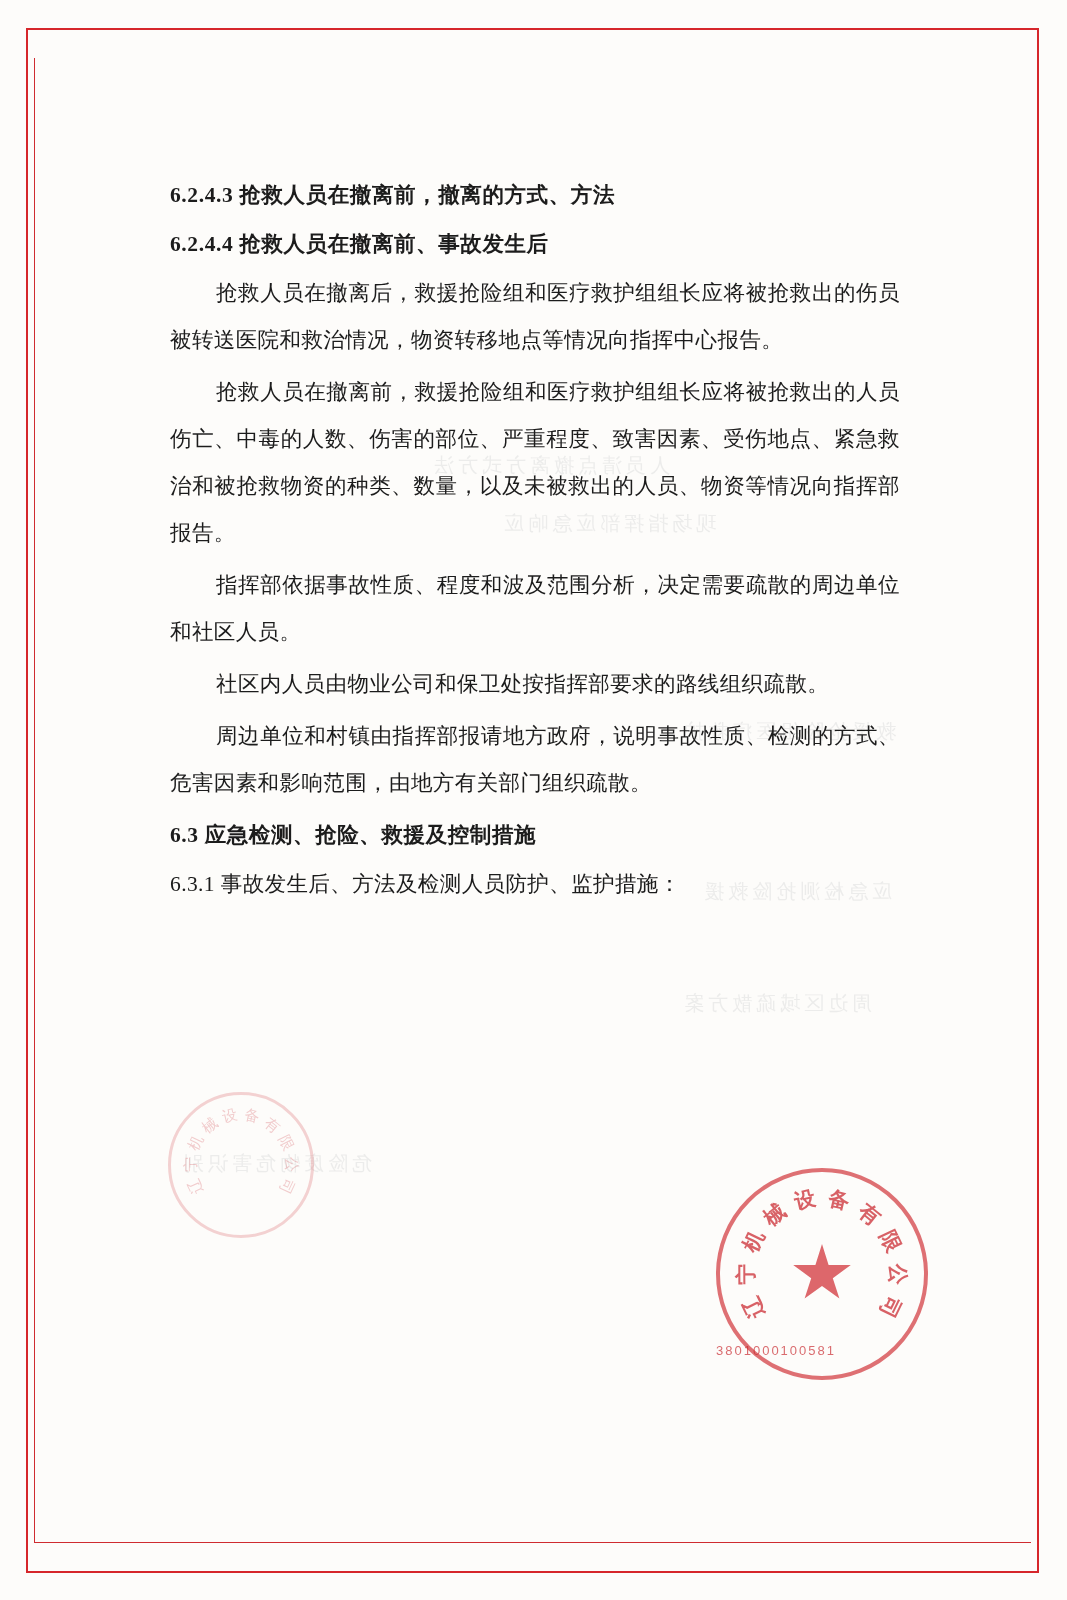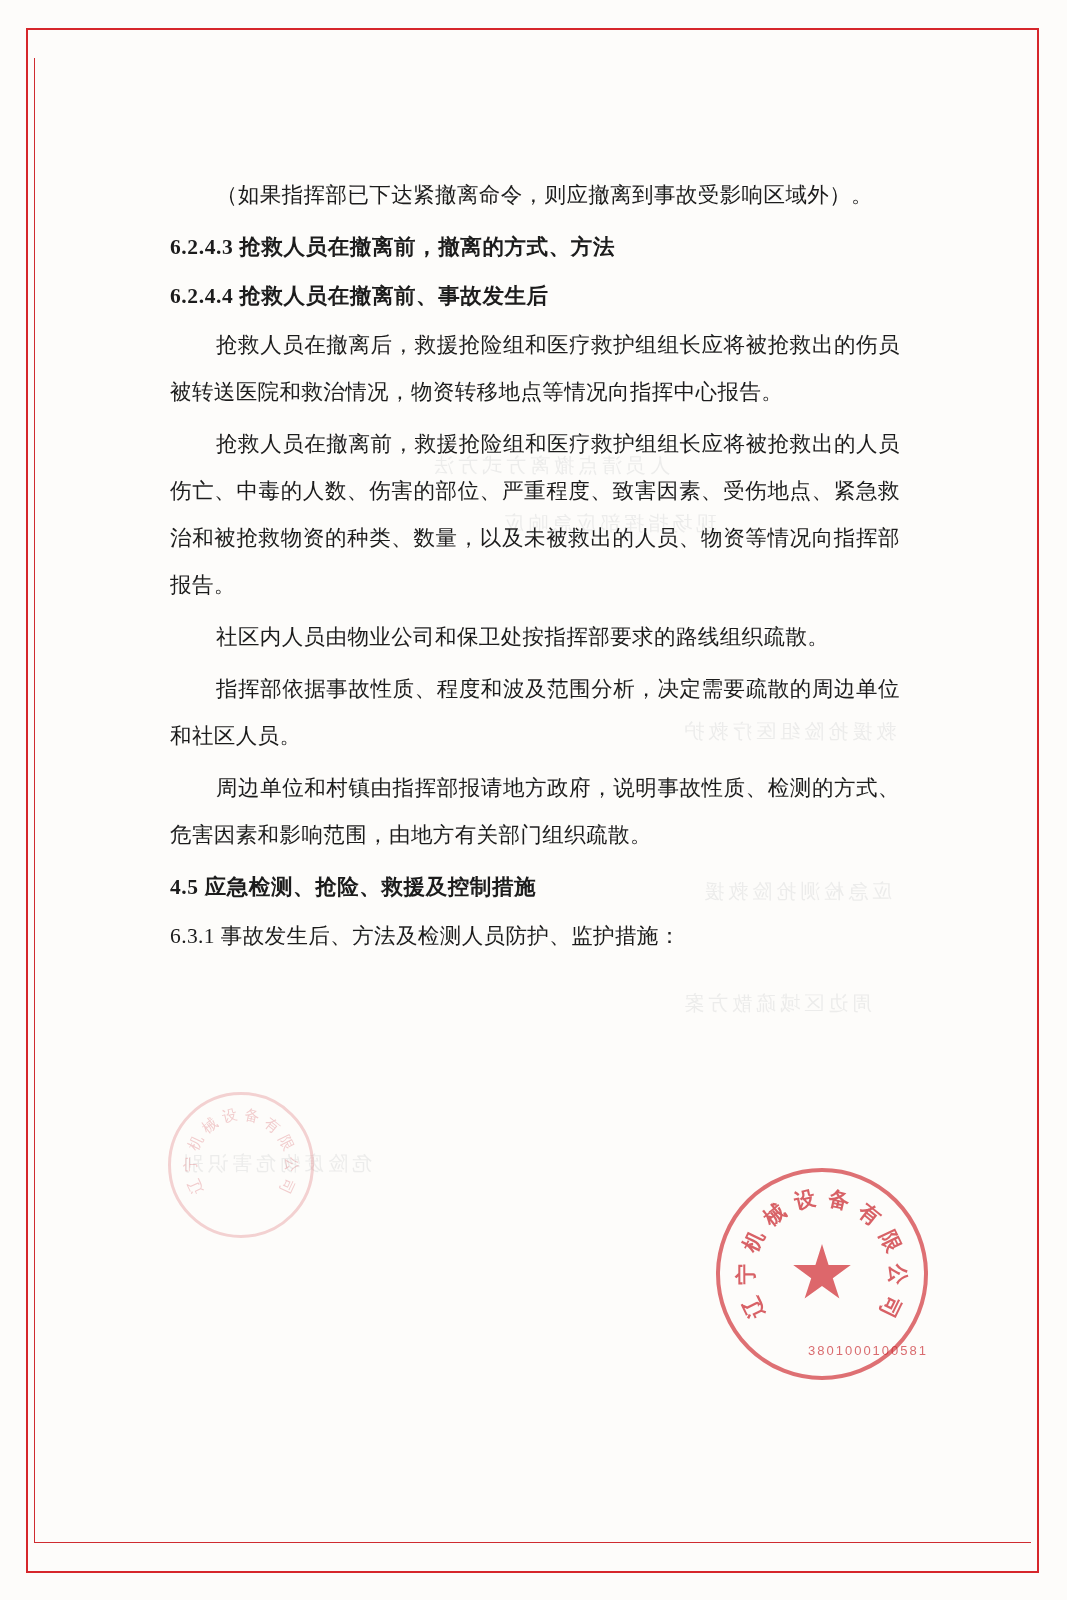--- a/index.html
+++ b/index.html
@@ -130,21 +130,21 @@
     font-weight: bold;
     color: rgba(201, 38, 44, 0.72);
     transform-origin: 0 0;
     white-space: nowrap;
     font-family: "Liberation Serif", serif;
   }
   .seal .seal-code {
     position: absolute;
     width: 100%;
     bottom: 22px;
-    text-align: right;
+    text-align: left;
     font-size: 13px;
     letter-spacing: 2px;
     color: rgba(201, 38, 44, 0.68);
     font-family: "Liberation Sans", sans-serif;
   }
 
   
   .seal-faint {
     position: absolute;
     left: 168px;
@@ -180,29 +180,28 @@
   <div class="ghost" style="left:430px; top:452px;">人员清点撤离方式方法</div>
   <div class="ghost" style="left:500px; top:510px;">现场指挥部应急响应</div>
   <div class="ghost" style="left:680px; top:718px;">救援抢险组医疗救护</div>
   <div class="ghost" style="left:680px; top:990px;">周边区域疏散方案</div>
   <div class="ghost" style="left:700px; top:878px;">应急检测抢险救援</div>
   <div class="ghost" style="left:180px; top:1150px;">危险废物危害识别</div>
 
   <div class="doc-body">
     <div class="content">
 
-      <p class="indent">（如果指挥部已下达紧撤离命令，则应撤离到事故受影响区域外）。</p>
       <p class="heading">6.2.4.3 抢救人员在撤离前，撤离的方式、方法</p>
       <p class="heading">6.2.4.4 抢救人员在撤离前、事故发生后</p>
       <p class="indent">抢救人员在撤离后，救援抢险组和医疗救护组组长应将被抢救出的伤员被转送医院和救治情况，物资转移地点等情况向指挥中心报告。</p>
       <p class="indent">抢救人员在撤离前，救援抢险组和医疗救护组组长应将被抢救出的人员伤亡、中毒的人数、伤害的部位、严重程度、致害因素、受伤地点、紧急救治和被抢救物资的种类、数量，以及未被救出的人员、物资等情况向指挥部报告。</p>
+      <p class="indent">指挥部依据事故性质、程度和波及范围分析，决定需要疏散的周边单位和社区人员。</p>
       <p class="indent">社区内人员由物业公司和保卫处按指挥部要求的路线组织疏散。</p>
-      <p class="indent">指挥部依据事故性质、程度和波及范围分析，决定需要疏散的周边单位和社区人员。</p>
       <p class="indent">周边单位和村镇由指挥部报请地方政府，说明事故性质、检测的方式、危害因素和影响范围，由地方有关部门组织疏散。</p>
-      <p class="heading">4.5 应急检测、抢险、救援及控制措施</p>
+      <p class="heading">6.3 应急检测、抢险、救援及控制措施</p>
       <p class="tight">6.3.1 事故发生后、方法及检测人员防护、监护措施：</p>
 
     </div>
   </div>
 
   <div class="seal-faint">
     <div class="fs-text" id="faintSealText">
         <span style="transform: rotate(-205deg) translate(50px) rotate(90deg) translate(-50%, -50%);">辽</span>
         <span style="transform: rotate(-179.444deg) translate(50px) rotate(90deg) translate(-50%, -50%);">宁</span>
         <span style="transform: rotate(-153.889deg) translate(50px) rotate(90deg) translate(-50%, -50%);">机</span>

